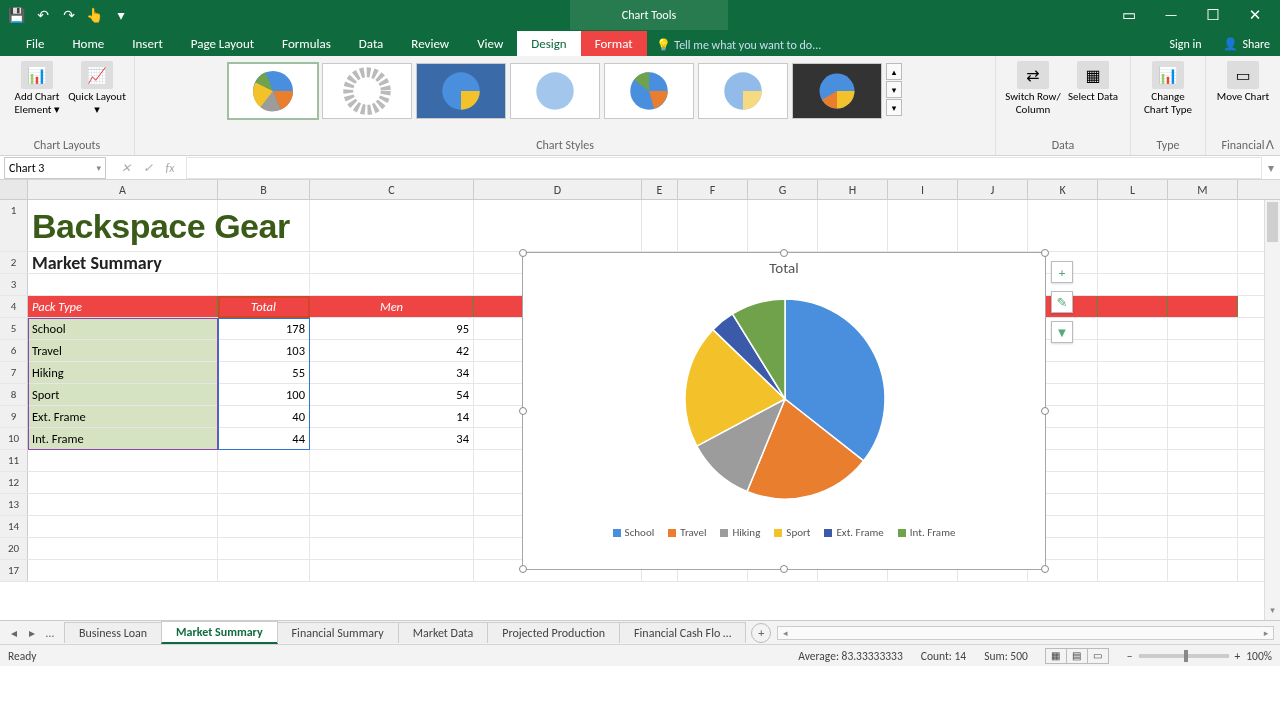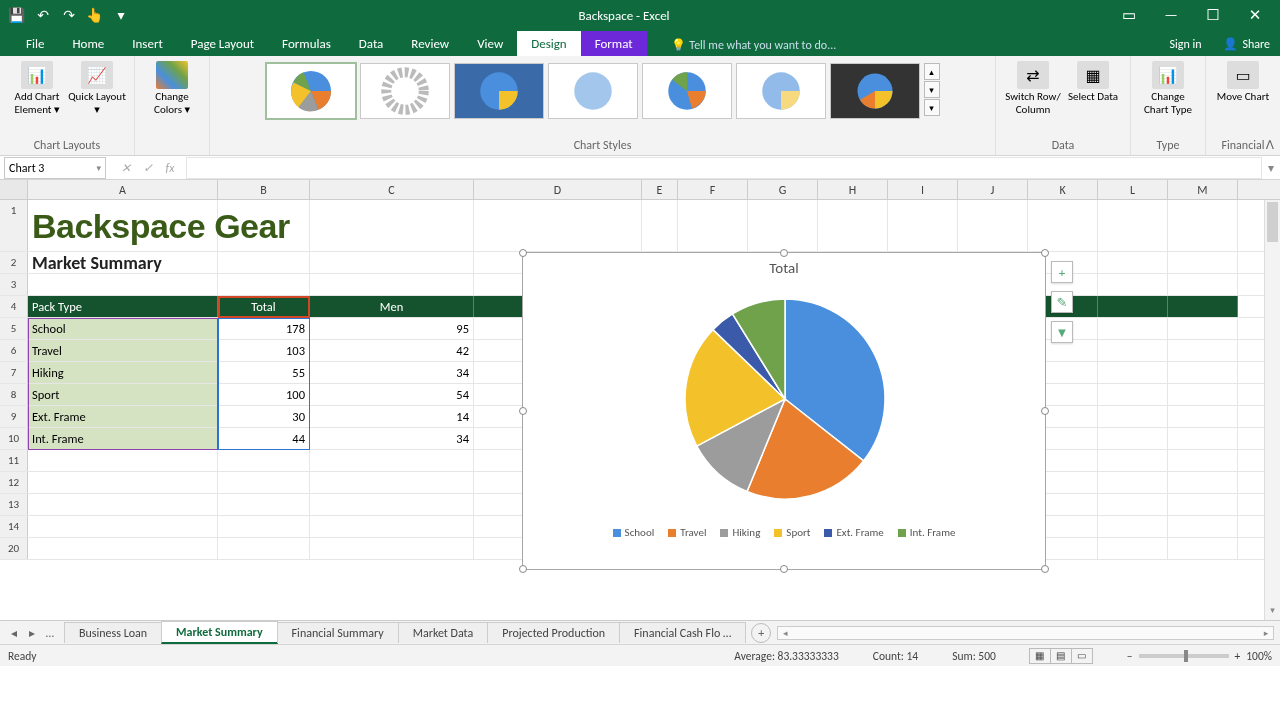--- a/index.html
+++ b/index.html
@@ -14,21 +14,21 @@
 .winbtns { display:flex; gap:4px; padding-right:6px; }
 .winbtns span { width:38px; height:22px; display:flex; align-items:center; justify-content:center; font-size:15px; }
 
 
 .tabs { height:26px; background:#0f6b3e; display:flex; align-items:flex-end; color:#fff; padding-left:12px; }
 .tab { padding:5px 14px; font-size:13px; cursor:default; }
 .tab.file { background:#0f6b3e; }
 .tab.active { background:#fff; color:#0f6b3e; }
 .tab.ctx { background:#fff; color:#0f6b3e; }
 .tabs .spacer { flex:1; }
-.tell { color:#cde; font-size:12px; padding:4px 25px; }
+.tell { color:#cde; font-size:12px; padding:4px 10px; }
 .tell::before { content:"💡 "; }
 .signin { padding:5px 12px; font-size:12px; color:#fff; }
 .share { padding:5px 10px; font-size:12px; color:#fff; display:flex; align-items:center; gap:4px; }
 
 
 .ribbon { height:100px; background:#f3f3f3; border-bottom:1px solid #d4d4d4; display:flex; position:relative; }
 .rgroup { border-right:1px solid #e1e1e1; padding:3px 8px 0; display:flex; flex-direction:column; align-items:center; }
 .rgroup .label { font-size:12px; color:#666; margin-top:auto; padding:2px 0 3px; }
 .rbtns { display:flex; gap:2px; }
 .rbtn { display:flex; flex-direction:column; align-items:center; width:58px; padding-top:2px; cursor:default; }
@@ -59,21 +59,21 @@
 .ch { border-right:1px solid #ccc; text-align:center; font-size:12px; color:#444; line-height:20px; }
 .rows { }
 .row { display:flex; height:22px; border-bottom:1px solid #e6e6e6; }
 .rh { width:28px; background:#f0f0f0; border-right:1px solid #ccc; text-align:center; font-size:11px; color:#444; line-height:22px; }
 .cell { border-right:1px solid #e6e6e6; padding:0 4px; line-height:22px; font-size:12.5px; overflow:hidden; white-space:nowrap; }
 .row.r1 { height:52px; }
 .row.r1 .cell { line-height:52px; }
 .bigtitle { font-family:"Arial Black",sans-serif; font-size:34px; font-weight:900; color:#3a5a18; letter-spacing:-0.5px; }
 .row.r2 .cell.A { font-size:18px; font-weight:600; color:#222; }
 .row.r3 .cell.D { text-align:right; color:#222; }
-.hdrrow .cell { background:#14532d; color:#fff; border-right:1px solid #5e8a36; }
+.hdrrow .cell { background:#ef4444; color:#fff; border-right:1px solid #5e8a36;font-style:italic; }
 .datarow .cell.A { background:#d6e3c3; border-right:1px solid #bcd0a1; }
 .datarow .cell.B, .datarow .cell.C { text-align:right; }
 .sel-total { position:absolute; border:2px solid #d24726; pointer-events:none; }
 .sel-blue { position:absolute; border:1px solid #2e75d6; pointer-events:none; }
 .sel-purple { position:absolute; border:1px solid #8e44ad; pointer-events:none; }
 
 
 .chartobj { position:absolute; border:1px solid #a6a6a6; background:#fff; }
 .handle { position:absolute; width:8px; height:8px; background:#fff; border:1px solid #888; border-radius:50%; }
 .chart-side { position:absolute; right:-28px; top:8px; display:flex; flex-direction:column; gap:8px; }
@@ -91,21 +91,21 @@
 .sheet-nav { display:flex; gap:2px; padding:0 6px; color:#666; }
 .sheet-nav span { width:16px; text-align:center; }
 .sheettab { padding:3px 14px; border:1px solid #ccc; border-bottom:none; background:#efefef; color:#444; margin-right:-1px; }
 .sheettab.active { background:#fff; border-bottom:2px solid #0f6b3e; color:#0f6b3e; font-weight:600; }
 .addsheet { width:20px; height:20px; border:1px solid #bbb; border-radius:50%; display:flex; align-items:center; justify-content:center; margin-left:6px; color:#666; }
 .sheet-hscroll { flex:1; margin:0 6px; height:14px; border:1px solid #ccc; background:#fafafa; position:relative; }
 .sheet-hscroll .lt, .sheet-hscroll .rt { position:absolute; top:0; width:14px; height:12px; text-align:center; font-size:9px; color:#888; }
 .sheet-hscroll .rt { right:0; } .sheet-hscroll .lt { left:0; }
 
 
-.status { height:22px; background:#f3f3f3; border-top:1px solid #d4d4d4; display:flex; align-items:center; font-size:11.5px; color:#444; padding:0 8px; gap:34px; }
+.status { height:22px; background:#f3f3f3; border-top:1px solid #d4d4d4; display:flex; align-items:center; font-size:11.5px; color:#444; padding:0 8px; gap:18px; }
 .status .spacer { flex:1; }
 .viewbtns span { display:inline-block; width:22px; height:16px; border:1px solid #bbb; margin-left:-1px; text-align:center; font-size:10px; line-height:14px; }
 .zoom { display:flex; align-items:center; gap:6px; }
 .zslider { width:90px; height:4px; background:#ccc; position:relative; }
 .zslider::after { content:""; position:absolute; left:50%; top:-4px; width:4px; height:12px; background:#888; }
 
 
 .cA{width:190px}.cB{width:92px}.cC{width:164px}.cD{width:168px}.cE{width:36px}
 .cF,.cG,.cH,.cI,.cJ,.cK,.cL,.cM{width:70px}
 </style>
@@ -114,39 +114,40 @@
 
 <div class="titlebar">
   <div class="qat">
     <span>💾</span>
     <span>↶</span>
     <span>↷</span>
     <span>👆</span>
     <span>▾</span>
   </div>
   <div class="title-center">Backspace - Excel</div>
+  <div class="chart-tools">Chart Tools</div>
   <div class="winbtns">
     <span>▭</span>
     <span>—</span>
     <span>☐</span>
     <span>✕</span>
   </div>
 </div>
 
 <div class="tabs">
   <div class="tab file">File</div>
   <div class="tab">Home</div>
   <div class="tab">Insert</div>
   <div class="tab">Page Layout</div>
   <div class="tab">Formulas</div>
   <div class="tab">Data</div>
   <div class="tab">Review</div>
   <div class="tab">View</div>
   <div class="tab active">Design</div>
-  <div class="tab ctx" style="background:#6d28d9;color:#fff">Format</div>
+  <div class="tab ctx" style="background:#ef4444;color:#fff">Format</div>
   <div class="tell">Tell me what you want to do...</div>
   <div class="spacer"></div>
   <div class="signin">Sign in</div>
   <div class="share">
       <span>👤</span>
       <span>Share</span>
     </div>
 </div>
 
 <div class="ribbon">
@@ -157,28 +158,20 @@
           <div class="txt">Add Chart
 Element ▾</div>
         </div>
       <div class="rbtn">
           <div class="ic">📈</div>
           <div class="txt">Quick
 Layout ▾</div>
         </div>
     </div>
     <div class="label">Chart Layouts</div>
-  </div>
-  <div class="rgroup">
-    <div class="rbtn">
-        <div class="ic" style="background:linear-gradient(45deg,#e87e2e,#4a8fdd,#6fa24a,#f3c22b)"></div>
-        <div class="txt">Change
-Colors ▾</div>
-      </div>
-    <div class="label">&nbsp;</div>
   </div>
   <div class="rgroup" style="flex:1">
     <div class="styles-gallery">
       <div class="style-thumb sel">
           <svg viewBox="0 0 40 40">
             <circle cx="20" cy="20" r="16" fill="#4a8fdd"></circle>
             <path d="M20 20 L36 20 A16 16 0 0 1 26 35 Z" fill="#e87e2e"></path>
             <path d="M20 20 L26 35 A16 16 0 0 1 10 33 Z" fill="#9c9c9c"></path>
             <path d="M20 20 L10 33 A16 16 0 0 1 6 13 Z" fill="#f3c22b"></path>
             <path d="M20 20 L6 13 A16 16 0 0 1 14 5 Z" fill="#6fa24a"></path>
@@ -417,21 +410,21 @@
         <div class="cell cH"></div>
         <div class="cell cI"></div>
         <div class="cell cJ"></div>
         <div class="cell cK"></div>
         <div class="cell cL"></div>
         <div class="cell cM"></div>
       </div>
     <div class="row datarow">
         <div class="rh">9</div>
         <div class="cell cA A">Ext. Frame</div>
-        <div class="cell cB B">30</div>
+        <div class="cell cB B">40</div>
         <div class="cell cC C">14</div>
         <div class="cell cD"></div>
         <div class="cell cE"></div>
         <div class="cell cF"></div>
         <div class="cell cG"></div>
         <div class="cell cH"></div>
         <div class="cell cI"></div>
         <div class="cell cJ"></div>
         <div class="cell cK"></div>
         <div class="cell cL"></div>
@@ -512,20 +505,36 @@
         <div class="cell cG"></div>
         <div class="cell cH"></div>
         <div class="cell cI"></div>
         <div class="cell cJ"></div>
         <div class="cell cK"></div>
         <div class="cell cL"></div>
         <div class="cell cM"></div>
       </div>
     <div class="row">
         <div class="rh">20</div>
+        <div class="cell cA"></div>
+        <div class="cell cB"></div>
+        <div class="cell cC"></div>
+        <div class="cell cD"></div>
+        <div class="cell cE"></div>
+        <div class="cell cF"></div>
+        <div class="cell cG"></div>
+        <div class="cell cH"></div>
+        <div class="cell cI"></div>
+        <div class="cell cJ"></div>
+        <div class="cell cK"></div>
+        <div class="cell cL"></div>
+        <div class="cell cM"></div>
+      </div>
+    <div class="row">
+        <div class="rh">17</div>
         <div class="cell cA"></div>
         <div class="cell cB"></div>
         <div class="cell cC"></div>
         <div class="cell cD"></div>
         <div class="cell cE"></div>
         <div class="cell cF"></div>
         <div class="cell cG"></div>
         <div class="cell cH"></div>
         <div class="cell cI"></div>
         <div class="cell cJ"></div>

